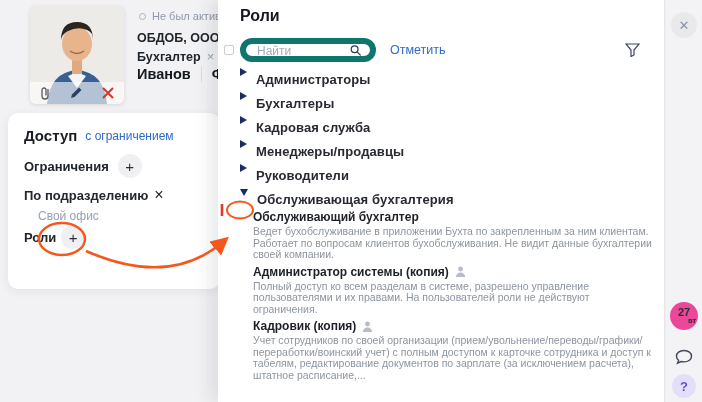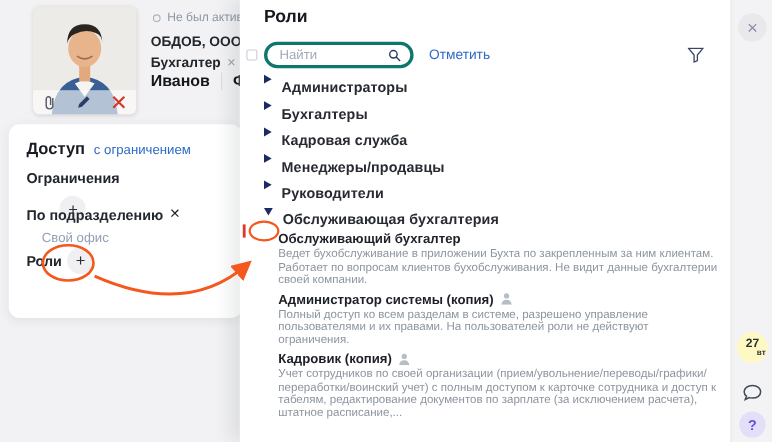--- a/index.html
+++ b/index.html
@@ -35,21 +35,21 @@
   
   .access-card{
     position:absolute; left:8px; top:113px; width:212px; height:176px;
     background:#fff; border-radius:10px;
     box-shadow:0 2px 10px rgba(40,50,70,.08);
   }
   .card-row{ position:absolute; left:16px; display:flex; align-items:center; }
   .row-dostup{ top:14px; gap:8px; }
   .row-dostup .h1{ font-size:15px; font-weight:bold; color:#191c22; }
   .link-blue{ font-size:12px; color:#2e6bc8; cursor:pointer; }
-  .row-ogran{ top:41px; gap:9px;flex-direction:column; }
+  .row-ogran{ top:41px; gap:9px; }
   .lbl-bold{ font-size:13px; font-weight:bold; color:#20242b; }
   .plus-btn{
     width:24px; height:24px; border-radius:50%; background:#f0f0f3;
     display:flex; align-items:center; justify-content:center;
     font-size:15px; color:#2a2e36; cursor:pointer; line-height:1;
   }
   .row-podrazd{ top:73px; gap:6px; }
   .lbl-semibold{ font-size:13px; font-weight:bold; color:#23272e; }
   .row-office{ top:96px; left:30px; }
   .office-val{ font-size:12px; color:#94a0b4; }
@@ -59,22 +59,22 @@
   .roles-panel{
     position:absolute; left:218px; top:0; width:447px; height:402px;
     background:#fff; border-right:1px solid #e6e6e8;
     box-shadow:-8px 0 16px rgba(30,35,50,.10);
     z-index:10;
   }
   .panel-title{ position:absolute; left:22px; top:7px; font-size:16px; font-weight:bold; color:#15181e; }
   .search-row{ position:absolute; left:6px; top:38px; right:14px; display:flex; align-items:center; }
   .chk{ width:10px; height:10px; border:1px solid #c7cdd7; border-radius:2px; background:#fff; cursor:pointer; }
   .search-pill{
-    margin-left:6px; width:136px; height:24px; border:3px solid #0f766e; border-radius:13px;
-    display:flex; align-items:center; padding:0 8px 0 11px; background:#fff;
+    margin-left:6px; width:136px; height:24px; border:6px solid #0f766e; border-radius:13px;
+    display:flex; align-items:flex-start; padding:0 8px 0 11px; background:#fff;
   }
   .search-pill input{
     border:none; outline:none; width:100%; font-size:12px; color:#3a3f48;
     font-family:"Liberation Sans", sans-serif; background:transparent;
   }
   .search-pill input::placeholder{ color:#a2aab8; }
   .mark-link{ margin-left:14px; font-size:12.5px; color:#2e6bc8; cursor:pointer; }
   .funnel{ margin-left:auto; margin-right:10px; cursor:pointer; }
   .group-list{ position:absolute; left:22px; top:60px; right:10px; }
   .group-row{ height:24px; display:flex; align-items:center; gap:9px; cursor:pointer; }
@@ -94,21 +94,21 @@
     position:absolute; left:666px; top:0; width:36px; height:402px;
     background:#f3f3f5; z-index:20;
     display:block;
   }
   .rail-btn{ position:absolute; left:50%; transform:translateX(-50%); cursor:pointer; }
   .close-btn{
     top:12px; width:26px; height:26px; border-radius:50%; background:#e9e9ec;
     color:#8b93a8; font-size:13px; display:flex; align-items:center; justify-content:center;
   }
   .date-badge{
-    top:302px; width:28px; height:28px; border-radius:50%; background:#fef9c3;
+    top:302px; width:28px; height:28px; border-radius:50%; background:#ec4899;
     display:flex; flex-direction:column; align-items:center; justify-content:center;
   }
   .date-day{ font-size:11px; font-weight:bold; color:#2c2f36; line-height:10px; }
   .date-wd{ font-size:7.5px; font-weight:bold; color:#2c2f36; line-height:8px;padding-left:16px; }
   .chat-btn{ top:344px; width:26px; height:26px; display:flex; align-items:center; justify-content:center; }
   .help-btn{
     top:374px; width:24px; height:24px; border-radius:50%; background:#e3dff9;
     color:#6050dd; font-size:13px; font-weight:bold;
     display:flex; align-items:center; justify-content:center;
   }

